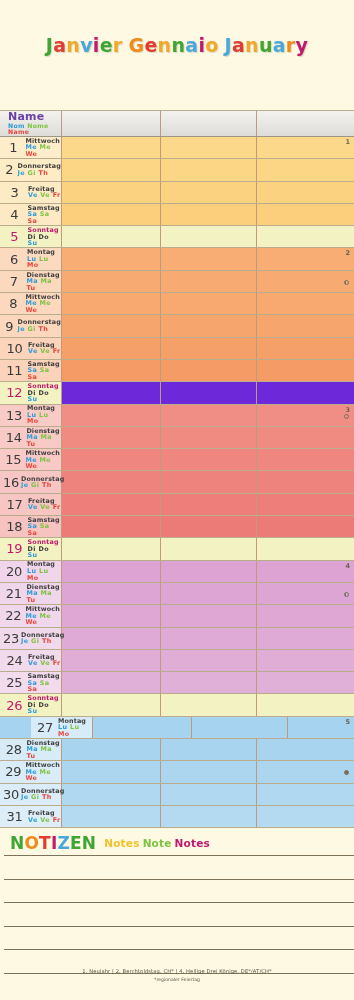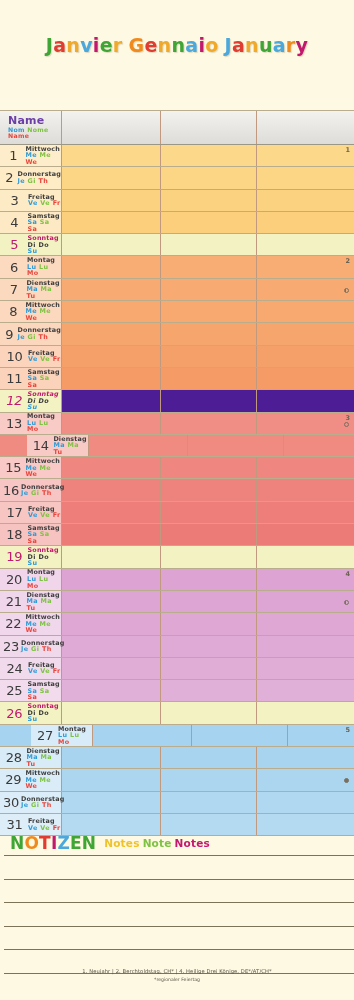--- a/index.html
+++ b/index.html
@@ -30,21 +30,21 @@
   .sub-title .w span{display:inline-block;}
 
   
   .grid{position:absolute;left:0;top:110px;width:354px;}
   .row{
     display:flex;height:22.3px;box-sizing:border-box;
     border-bottom:1px solid #b9ad8e;
     position:relative;
   }
   .row.head{
-    height:35px;
+    height:27px;
     background:linear-gradient(180deg,#f3f2ef 0%,#dedcd8 100%);
     border-bottom:1px solid #9c9684;
     border-top:1px solid #b9ad8e;
   }
   .c-day{
     width:62px;flex:0 0 62px;box-sizing:border-box;
     border-right:1px solid #c0997f;
     display:flex;align-items:center;padding-left:3px;
     position:relative;
   }
@@ -269,21 +269,21 @@
             <div class="daynum">11</div>
             <div class="dnames">
               <div class="dn-de">Samstag</div>
               <div class="dn-int"><span class="f">Sa</span> <span class="i">Sa</span> <span class="e">Sa</span></div>
             </div>
           </div>
           <div class="c-col c1"></div>
           <div class="c-col c2"></div>
           <div class="c-col c3"></div>
         </div>
-        <div class="row" style="background: #4c1d95; font-style: italic;">
+        <div class="row" style="background: #6d28d9;">
           <div class="c-day" style="background: rgb(243, 242, 194);">
             <div class="daynum sun">12</div>
             <div class="dnames">
               <div class="dn-de sun">Sonntag</div>
               <div class="dn-int sun"><span class="f">Di</span> <span class="i">Do</span> <span class="e">Su</span></div>
             </div>
           </div>
           <div class="c-col c1"></div>
           <div class="c-col c2"></div>
           <div class="c-col c3"></div>
@@ -296,21 +296,21 @@
               <div class="dn-int"><span class="f">Lu</span> <span class="i">Lu</span> <span class="e">Mo</span></div>
             </div>
           </div>
           <div class="c-col c1"></div>
           <div class="c-col c2"></div>
           <div class="c-col c3">
             <div class="wknum">3</div>
             <div class="moon new"></div>
           </div>
         </div>
-        <div class="row" style="background: rgb(240, 139, 130); padding-left: 27px;">
+        <div class="row" style="background: rgb(240, 139, 130);">
           <div class="c-day" style="background: rgba(255, 255, 255, 0.55);">
             <div class="daynum">14</div>
             <div class="dnames">
               <div class="dn-de">Dienstag</div>
               <div class="dn-int"><span class="f">Ma</span> <span class="i">Ma</span> <span class="e">Tu</span></div>
             </div>
           </div>
           <div class="c-col c1"></div>
           <div class="c-col c2"></div>
           <div class="c-col c3"></div>

